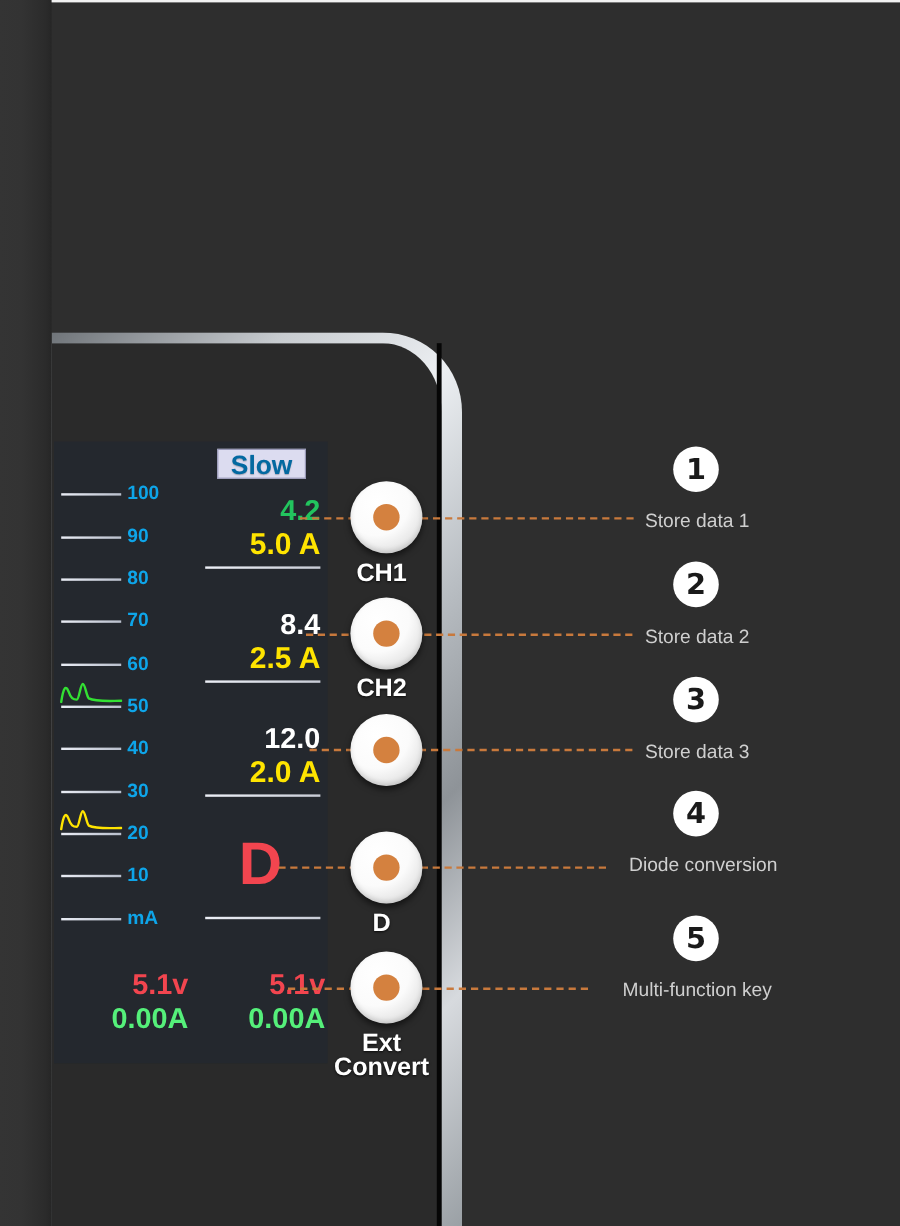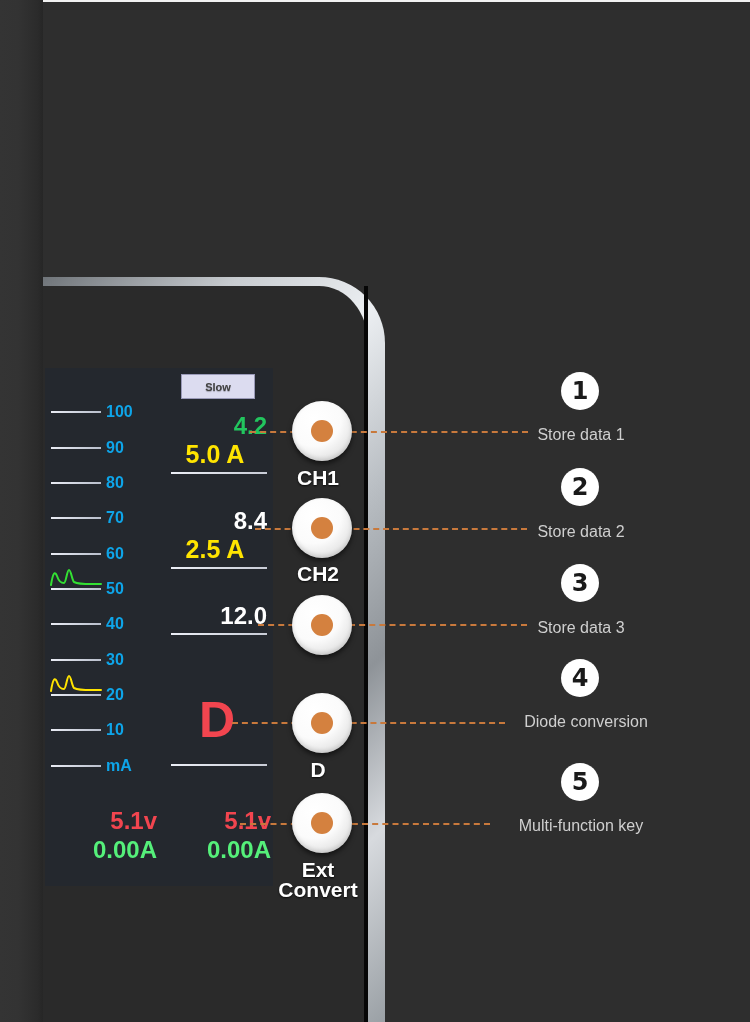--- a/index.html
+++ b/index.html
@@ -87,32 +87,32 @@
     font-size:16px;font-weight:bold;color:#0ea5e9;line-height:21px;
   }
 
   .wave{position:absolute;left:2px;width:52px;height:20px;}
 
   
   .readout{position:absolute;left:118px;top:6px;width:108px;height:420px;}
   .slow-badge{
     position:absolute;left:18px;top:0px;width:74px;height:25px;
     background:#dcdcf0;border:1px solid #9a9ab8;
-    color:#404040;font-size:11px;font-weight:bold;
+    color:#0369a1;font-size:22px;font-weight:bold;
     text-align:center;line-height:25px;
     text-shadow:0 1px 1px rgba(0,0,0,.25);
     box-sizing:border-box;
   }
   .grp{position:absolute;left:0;width:108px;}
   .grp .v{
     font-size:24px;font-weight:bold;text-align:right;line-height:28px;
     padding-right:4px;
   }
   .grp .a{
-    font-size:25px;font-weight:bold;color:#ffe400;text-align:center;
+    font-size:25px;font-weight:bold;color:#ffe400;text-align:right;
     line-height:29px;padding-right:4px;
   }
   .grp .rule{
     margin-top:3px;margin-left:8px;width:96px;height:2px;
     background:linear-gradient(to right,#eceff6,#c8ccd6);
   }
   .diode{
     position:absolute;left:0;top:318px;width:108px;
     font-size:50px;font-weight:bold;color:#f2454f;
     text-align:center;line-height:56px;
@@ -247,20 +247,21 @@
       </div>
 
       <div class="grp" style="top:133px;">
         <div class="v" style="color:#ffffff;">8.4</div>
         <div class="a">2.5 A</div>
         <div class="rule"></div>
       </div>
 
       <div class="grp" style="top:228px;">
         <div class="v" style="color:#ffffff;">12.0</div>
+        <div class="a">2.0 A</div>
         <div class="rule"></div>
       </div>
 
       <div class="diode">D</div>
       <div class="diode-rule"></div>
     </div>
 
     <div class="meters">
       <div class="meter" style="left:2px;">
         <div class="volt">5.1v</div>

